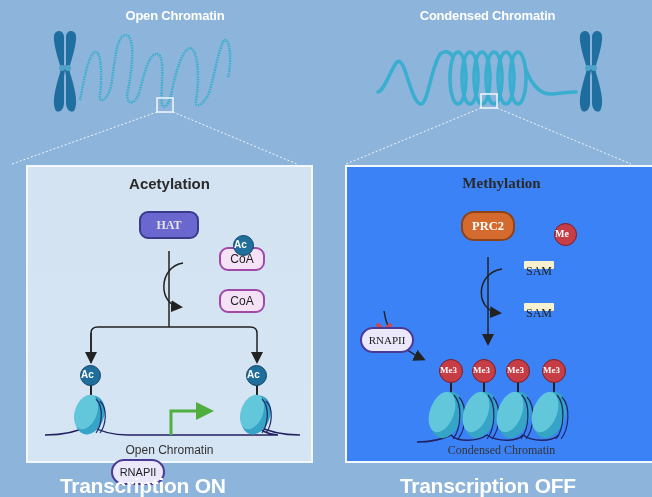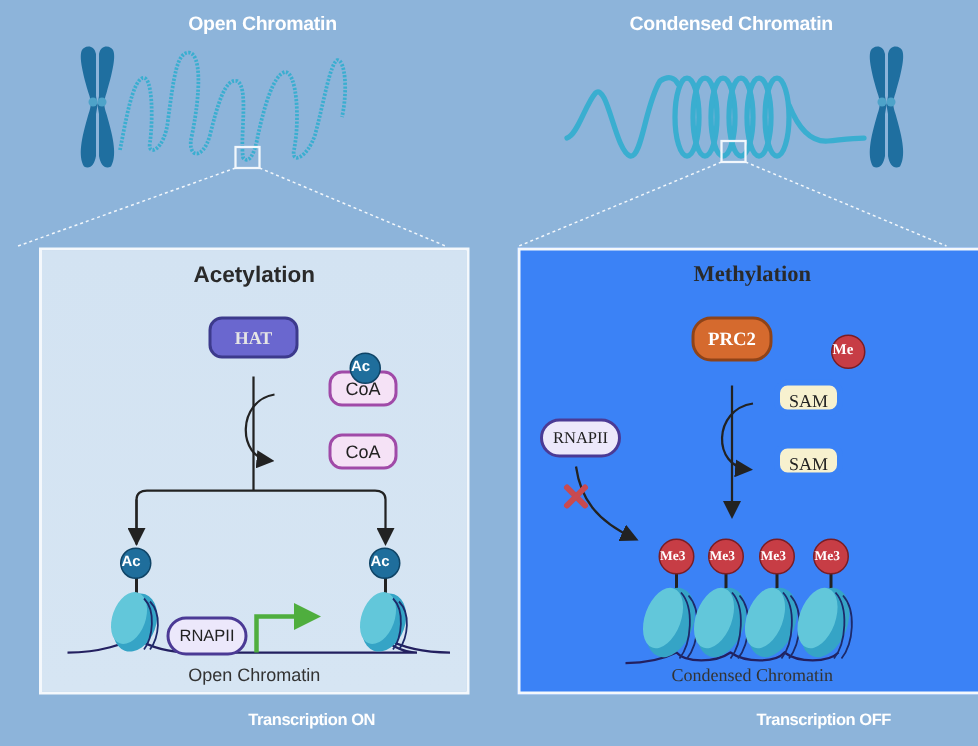--- a/index.html
+++ b/index.html
@@ -1,29 +1,29 @@
 <!DOCTYPE html>
 <html><head>
 <meta charset="utf-8">
 <style>
   html, body { margin:0; padding:0; }
   body { width:652px; height:497px; background:#8db4da; position:relative; overflow:hidden;
          font-family:"Liberation Sans", sans-serif; }
   .top-title { position:absolute; top:8px; color:#fff; font-weight:bold; font-size:13px; letter-spacing:-0.2px; text-align:center; }
-  .bottom-title { position:absolute; top:474px; color:#fff; font-weight:bold; font-size:11px; letter-spacing:-0.3px; text-align:right; }
+  .bottom-title { position:absolute; top:474px; color:#fff; font-weight:bold; font-size:21px; letter-spacing:-0.3px; text-align:left; }
   .panel { position:absolute; top:165px; height:298px; border:2px solid #f4f8fc; box-sizing:border-box; }
   .panel-left { left:26px; width:287px; background:linear-gradient(#d3e3f2,#d6e5f3); }
   .panel-right { left:345px; width:313px; background:#3b82f6;font-family:Liberation Serif, serif; }
   .panel-title { position:absolute; top:8px; left:0; right:0; text-align:center; font-weight:bold; font-size:15px; color:#2a2a2a; }
   .pill { position:absolute; border-radius:9px; box-sizing:border-box; text-align:center; font-size:12px; }
   .hat { background:#6a67cf; border:2px solid #3c3a8c; color:#e5e5e5; font-weight:bold;font-family:Liberation Serif, serif; }
   .prc2 { background:#d56a2e; border:2px solid #8f4318; color:#fff; font-weight:bold; }
   .coa { background:#f5e2f6; border:2px solid #a04aa8; color:#222;margin-left:24px; }
-  .sam { background:#f7f1cf; border:4px solid #3b82f6; color:#222; }
-  .rnap { background:#ece8fb; border:2px solid #4b3a95; color:#222; font-size:11px; }
+  .sam { background:#f7f1cf; border:8px solid #3b82f6; color:#222; }
+  .rnap { background:#ece8fb; border:2px solid #4b3a95; color:#222; font-size:11px;margin-top:48px; }
   .badge { position:absolute; border-radius:50%; box-sizing:border-box; color:#fff; font-weight:bold; text-align:left; }
   .ac { background:#1f6e9c; border:1.5px solid #0f4466; font-size:10px; }
   .me { background:#c73d45; border:1.5px solid #7a1d24; font-size:10px; }
   .chrom-label { position:absolute; font-size:12px; color:#333; text-align:center; }
   svg { position:absolute; left:0; top:0; overflow:visible; }
 </style>
 </head>
 <body>
 
 <div class="top-title" style="left:100px;width:150px;">Open Chromatin</div>

